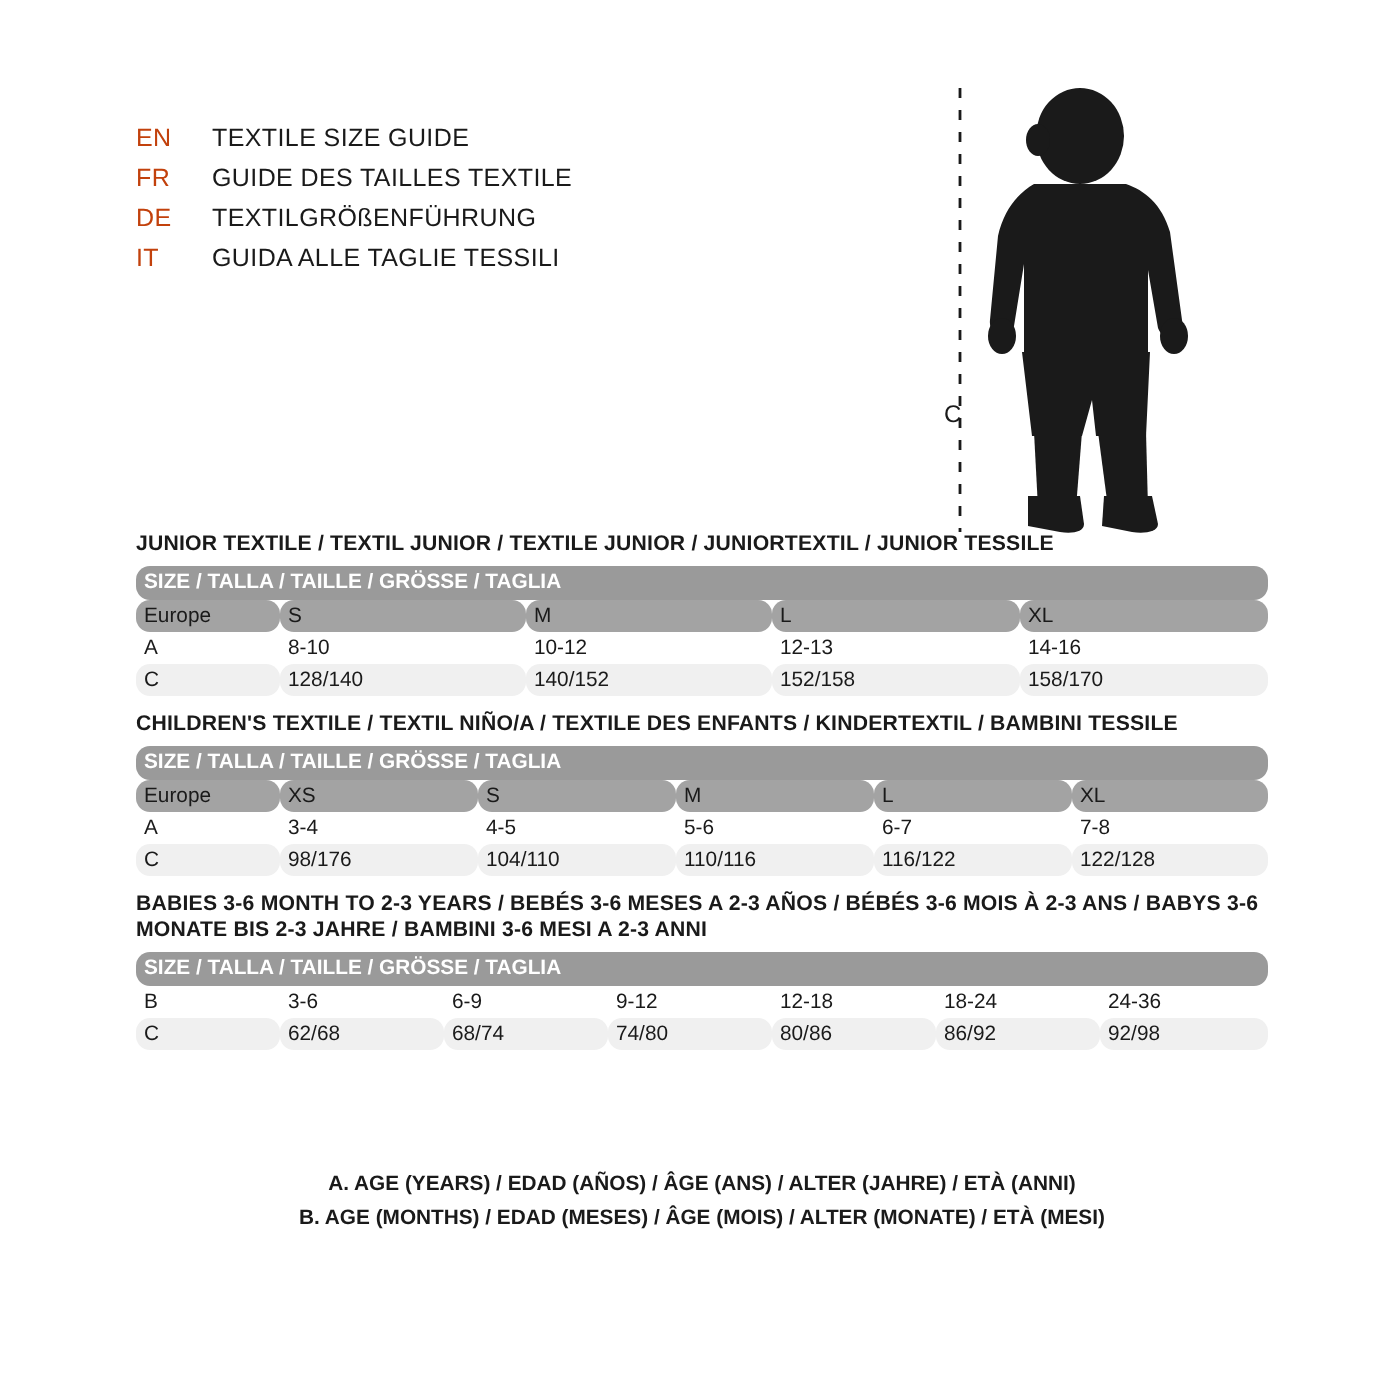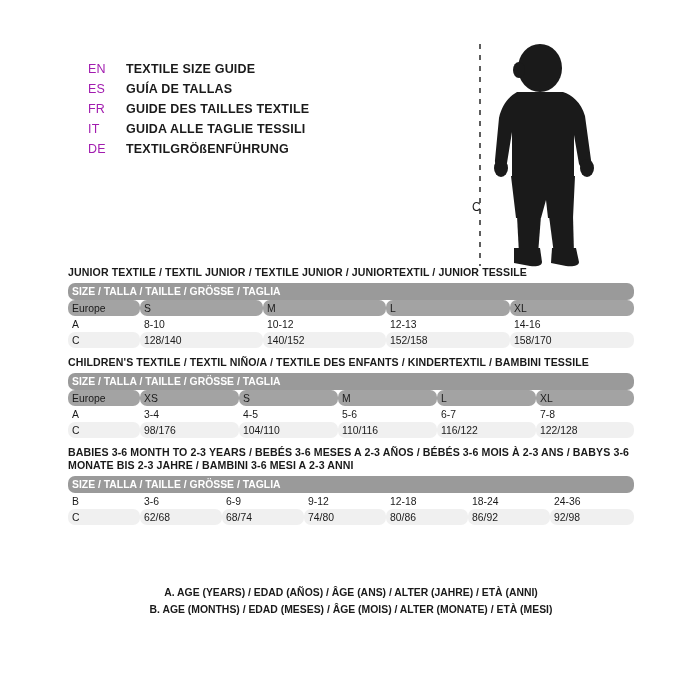--- a/index.html
+++ b/index.html
@@ -32,25 +32,24 @@
     display: flex;
     align-items: baseline;
     height: 20px;
     font-size: 12.5px;
     letter-spacing: .2px;
   }
   .lang-code {
     width: 38px;
     flex: 0 0 38px;
     font-weight: 400;
-    color: #a21caf;
-    margin-left: 20px;
+    color: #c2410c;
   }
   .lang-text {
-    font-weight: 700;
+    font-weight: 400;
     color: #1a1a1a;
   }
 
   
   .figure-area {
     position: absolute;
     right: 48px;
     top: 40px;
     width: 190px;
     height: 230px;
@@ -129,34 +128,30 @@
 <body>
 
 <div class="page">
 
   <div class="lang-block">
     <div class="lang-row">
       <span class="lang-code">EN</span>
       <span class="lang-text">TEXTILE SIZE GUIDE</span>
     </div>
     <div class="lang-row">
-      <span class="lang-code">ES</span>
-      <span class="lang-text">GUÍA DE TALLAS</span>
-    </div>
-    <div class="lang-row">
       <span class="lang-code">FR</span>
       <span class="lang-text">GUIDE DES TAILLES TEXTILE</span>
+    </div>
+    <div class="lang-row">
+      <span class="lang-code">DE</span>
+      <span class="lang-text">TEXTILGRÖßENFÜHRUNG</span>
     </div>
     <div class="lang-row">
       <span class="lang-code">IT</span>
       <span class="lang-text">GUIDA ALLE TAGLIE TESSILI</span>
-    </div>
-    <div class="lang-row">
-      <span class="lang-code">DE</span>
-      <span class="lang-text">TEXTILGRÖßENFÜHRUNG</span>
     </div>
   </div>
 
   <div class="figure-area">
     <div class="dim-label">C</div>
     <svg class="figure-svg" width="190" height="230" viewBox="0 0 190 230">
 
       <line x1="18" y1="4" x2="18" y2="226" stroke="#1a1a1a" stroke-width="1.4" stroke-dasharray="5,6"></line>
 
       <g fill="#1a1a1a">

